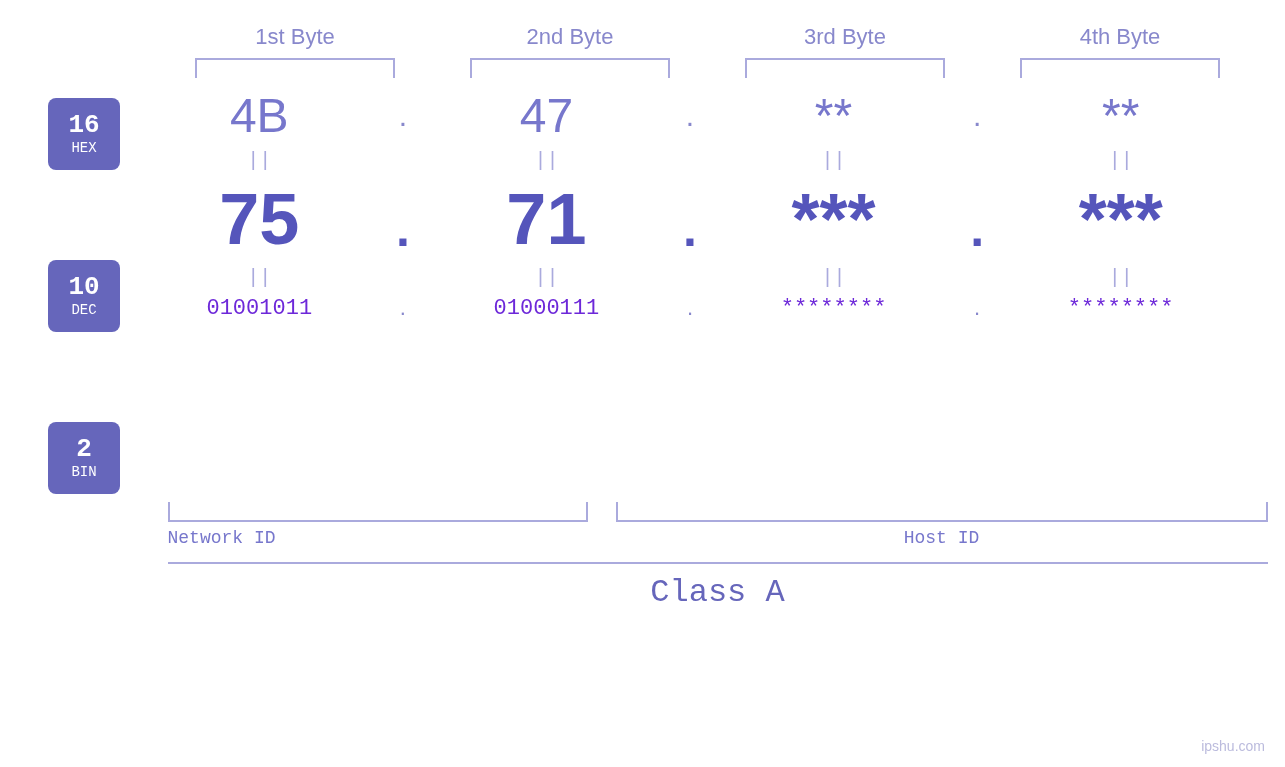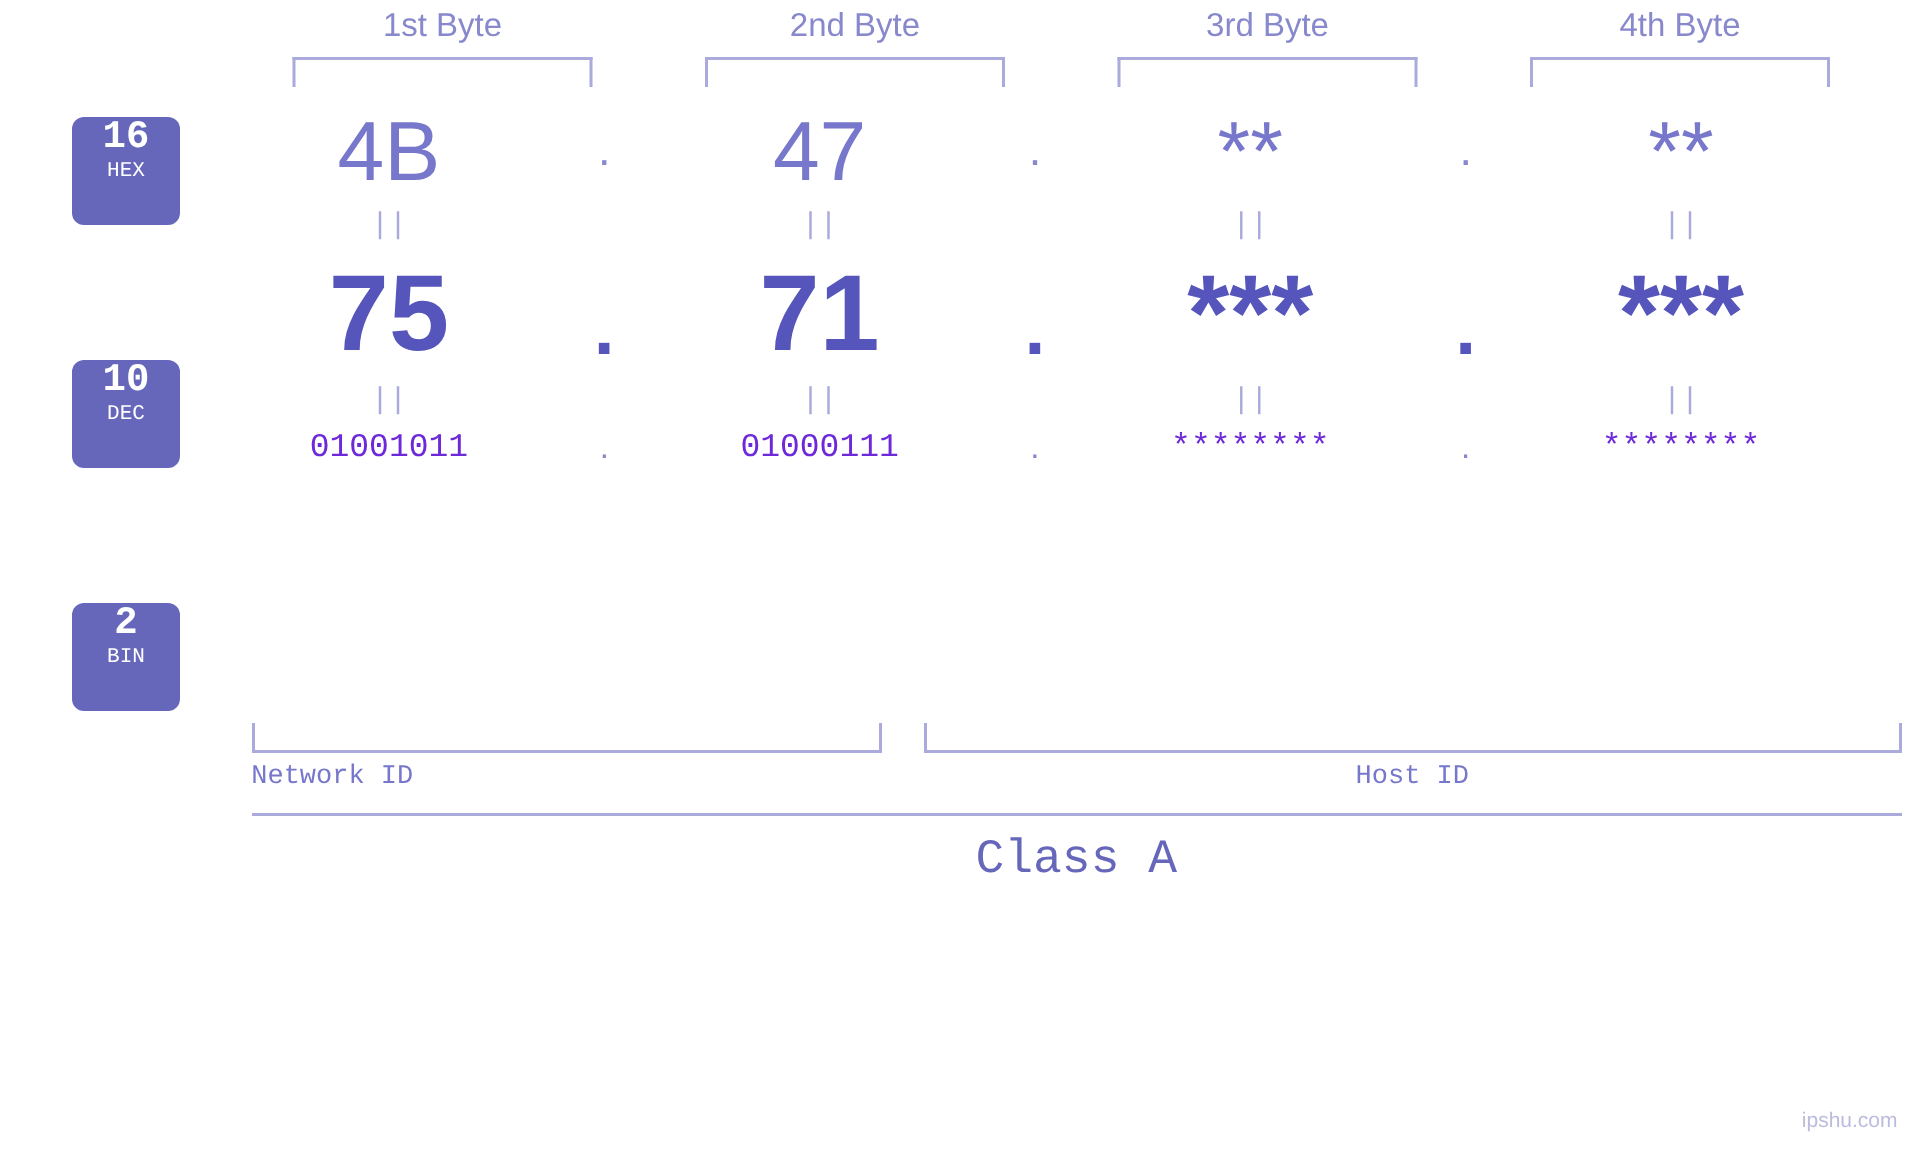--- a/index.html
+++ b/index.html
@@ -19,21 +19,21 @@
       display: flex;
       flex-direction: column;
       align-items: center;
     }
 
     
     .byte-headers {
       display: flex;
       width: 1100px;
       margin-left: 130px;
-      padding-top: 4px;
+      padding-top: 24px;
       justify-content: space-around;
     }
 
     .byte-header {
       color: #8888cc;
       font-size: 22px;
       font-family: Arial, sans-serif;
       text-align: center;
       width: 220px;
     }
@@ -73,21 +73,21 @@
 
     .badge {
       background: #6666bb;
       color: white;
       width: 72px;
       height: 72px;
       border-radius: 8px;
       display: flex;
       flex-direction: column;
       align-items: center;
-      justify-content: flex-start;
+      justify-content: center;
     }
 
     .badge-num {
       font-size: 26px;
       font-weight: bold;
       line-height: 1;
     }
 
     .badge-label {
       font-size: 14px;
@@ -112,21 +112,21 @@
 
     .cell {
       width: 220px;
       text-align: center;
       position: relative;
     }
 
     
     .hex-row .cell-value {
       color: #7777cc;
-      font-size: 56px;
+      font-size: 48px;
       font-family: Arial, sans-serif;
     }
 
     .dot {
       color: #8888cc;
       font-size: 30px;
       font-family: Arial, sans-serif;
       width: 30px;
       text-align: center;
     }

